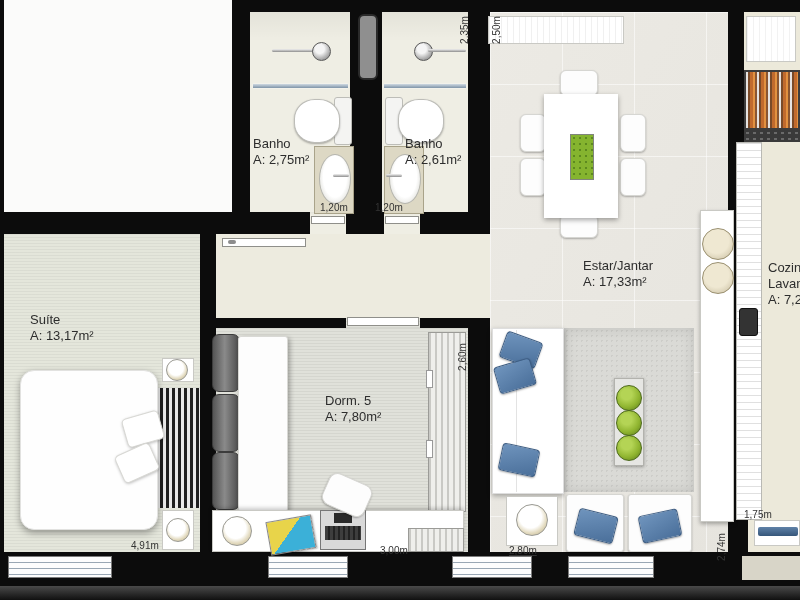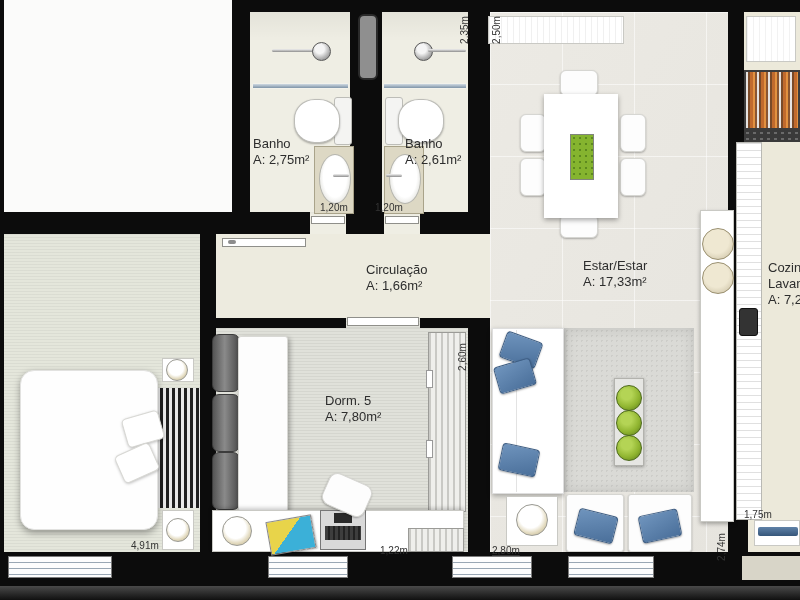--- a/index.html
+++ b/index.html
@@ -184,42 +184,42 @@
   <div class="abs" style="left:742px;top:556px;width:58px;height:24px;background:#d8d5c8;"></div>
 
   <div class="abs room-label" style="left:253px;top:136px;">
     <div>Banho</div>
     <div>A: 2,75m²</div>
   </div>
   <div class="abs room-label" style="left:405px;top:136px;">
     <div>Banho</div>
     <div>A: 2,61m²</div>
   </div>
-  <div class="abs room-label" style="left:366px;top:262px;">
-    <div>Circulação</div>
-    <div>A: 1,66m²</div>
-  </div>
   <div class="abs room-label" style="left:583px;top:258px;">
-    <div>Estar/Estar</div>
+    <div>Estar/Jantar</div>
     <div>A: 17,33m²</div>
+  </div>
+  <div class="abs room-label" style="left:30px;top:312px;">
+    <div>Suíte</div>
+    <div>A: 13,17m²</div>
   </div>
   <div class="abs room-label" style="left:325px;top:393px;">
     <div>Dorm. 5</div>
     <div>A: 7,80m²</div>
   </div>
   <div class="abs room-label" style="left:768px;top:260px;">
     <div>Cozinha</div>
     <div>Lavanderia</div>
     <div>A: 7,2</div>
   </div>
 
   <div class="abs dim v" style="left:464px;top:30px;">2,35m</div>
   <div class="abs dim v" style="left:496px;top:30px;">2,50m</div>
   <div class="abs dim" style="left:320px;top:202px;">1,20m</div>
   <div class="abs dim" style="left:375px;top:202px;">1,20m</div>
   <div class="abs dim" style="left:131px;top:540px;">4,91m</div>
-  <div class="abs dim" style="left:380px;top:545px;">1,22m</div>
-  <div class="abs dim" style="left:492px;top:545px;text-decoration:underline;">2,80m</div>
+  <div class="abs dim" style="left:380px;top:545px;">3,00m</div>
+  <div class="abs dim" style="left:509px;top:545px;text-decoration:underline;">2,80m</div>
   <div class="abs dim v" style="left:462px;top:357px;">2,60m</div>
   <div class="abs dim v" style="left:721px;top:547px;">2,74m</div>
   <div class="abs dim" style="left:744px;top:509px;">1,75m</div>
 
 </div>
 
 </body></html>

